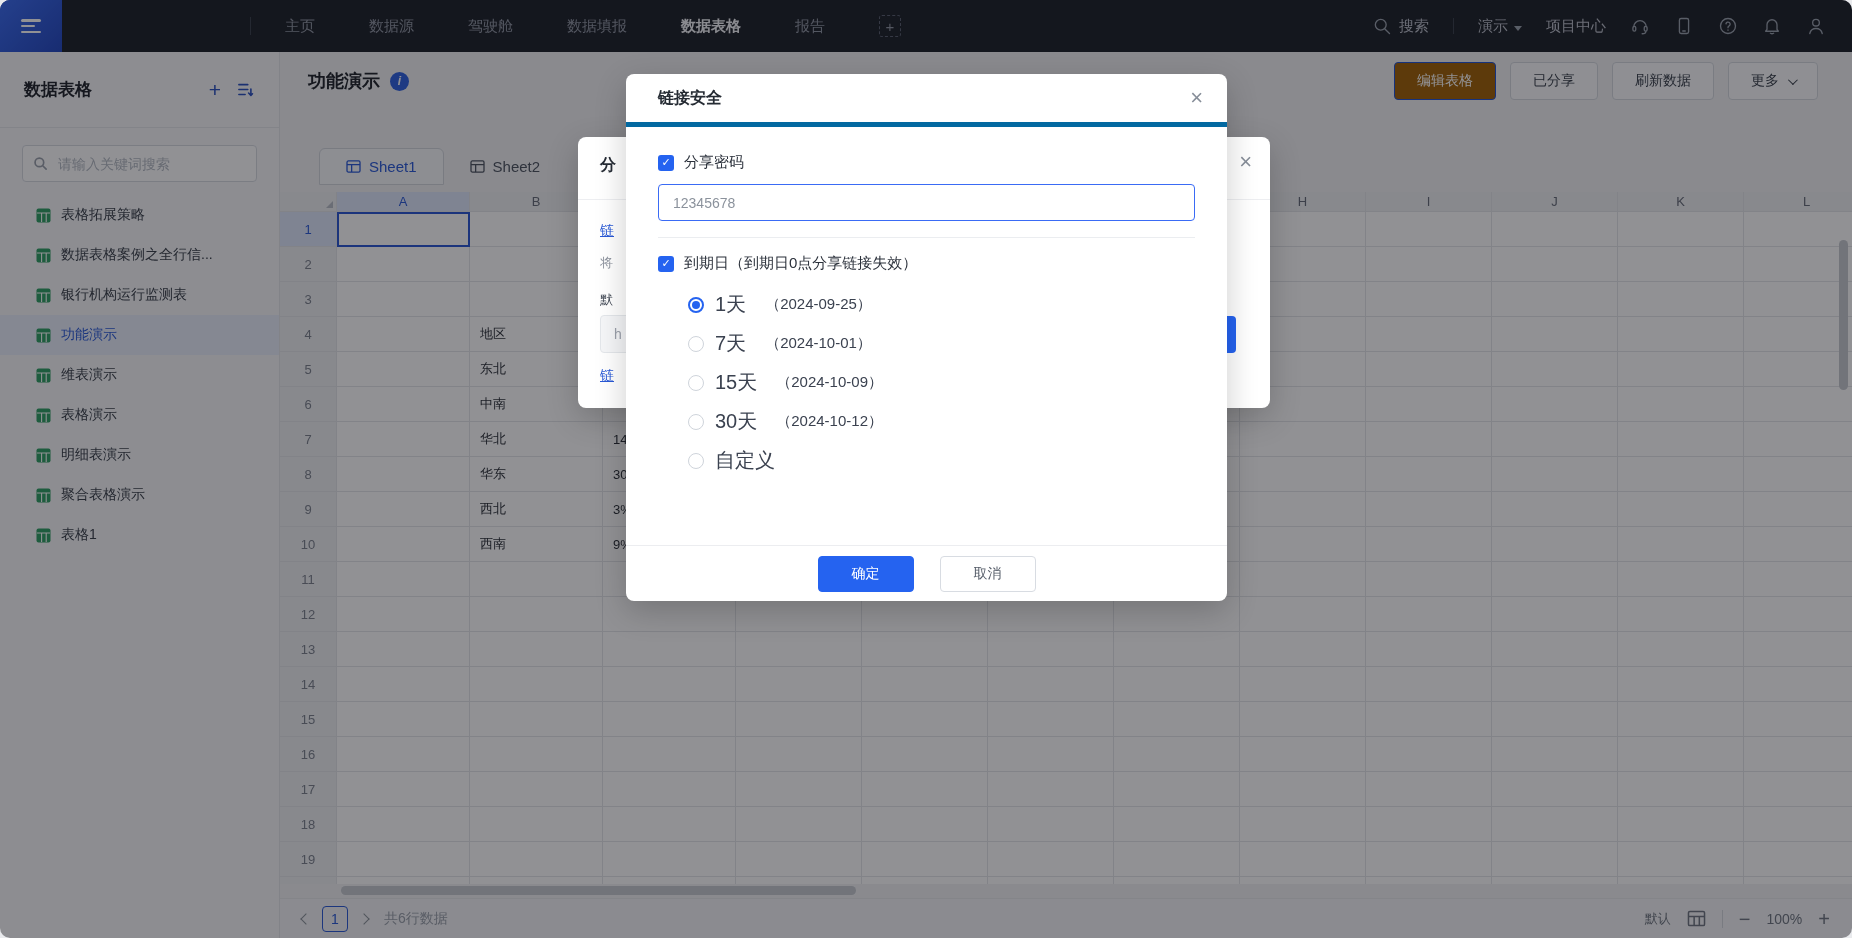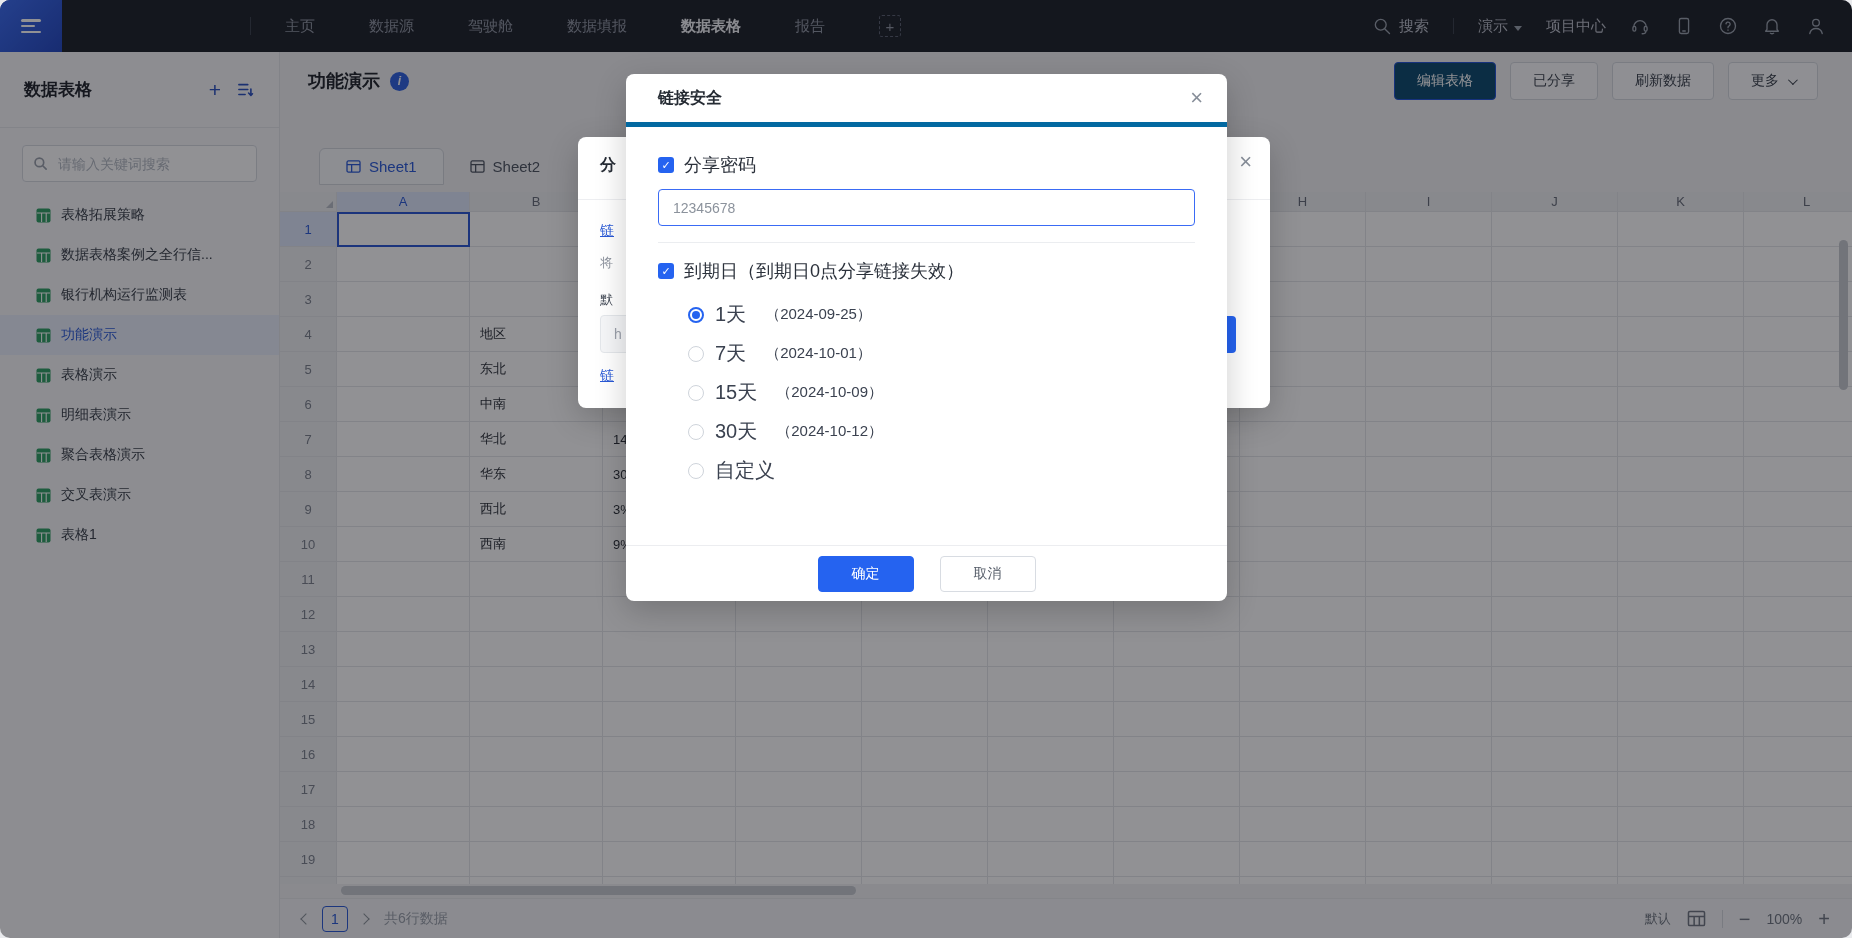--- a/index.html
+++ b/index.html
@@ -40,21 +40,21 @@
   .side-item{height:40px;display:flex;align-items:center;gap:10px;padding-left:36px;cursor:pointer;font-size:14px;color:#3a404a;white-space:nowrap;}
   .side-item.active{background:#eaeffc;color:#2a5ad7;}
   .tbl-ico{flex:0 0 auto;}
 
   .main{flex:1;display:flex;flex-direction:column;position:relative;min-width:0;}
   .toolbar{height:58px;display:flex;align-items:center;padding:0 34px 0 28px;}
   .page-title{font-size:18px;font-weight:bold;color:#20242b;}
   .info-ico{width:19px;height:19px;border-radius:50%;background:#2f62e0;color:#fff;font-size:12px;font-weight:bold;display:flex;align-items:center;justify-content:center;margin-left:10px;font-style:italic;}
   .toolbar-btns{margin-left:auto;display:flex;align-items:center;gap:14px;}
   .tb-btn{height:38px;padding:0 22px;border-radius:4px;border:1px solid #d5d9df;background:#fbfcfd;color:#383f4a;font-size:14px;display:flex;align-items:center;cursor:pointer;}
-  .tb-btn.primary{background:#0c4a6e;border-color:#2053d6;color:#fff;}
+  .tb-btn.primary{background:#a16207;border-color:#2053d6;color:#fff;}
   .chev{width:7px;height:7px;border-right:1.6px solid currentColor;border-bottom:1.6px solid currentColor;display:inline-block;transform:rotate(45deg) translateY(-2px);margin-left:9px;}
 
   .tabstrip{height:82px;display:flex;align-items:flex-end;padding:0 0 7px 39px;}
   .tab{height:37px;display:flex;align-items:center;gap:8px;padding:0 26px;font-size:15px;color:#4d5460;cursor:pointer;}
   .tab.active{background:#f7f9fc;border:1px solid #d3d7dd;border-radius:6px 6px 0 0;color:#2a5ad7;}
   .tab-ico{width:15px;height:13px;stroke:currentColor;fill:none;stroke-width:1.4;}
   .tab-div{width:1px;height:20px;background:#cdd1d8;margin-left:16px;align-self:center;}
 
   
   .gridwrap{flex:1;position:relative;overflow:hidden;background:#fff;}
@@ -100,21 +100,21 @@
   .share-copy-btn{position:absolute;left:568px;top:179px;width:90px;height:37px;background:#2563f0;border:none;border-radius:4px;}
 
   .security-modal{left:626px;top:74px;width:601px;height:527px;z-index:50;display:flex;flex-direction:column;}
   .sm-head{height:53px;border-bottom:5px solid #0369a1;display:flex;align-items:center;padding:0 24px 0 32px;flex:0 0 auto;}
   .sm-title{font-size:16px;font-weight:bold;color:#252b33;}
   .sm-close{margin-left:auto;font-size:22px;color:#878e99;cursor:pointer;}
   .sm-body{padding:26px 32px 0 32px;flex:1;}
   .cbx-row{display:flex;align-items:center;gap:10px;}
   .cbx{width:16px;height:16px;border-radius:3px;background:#2563f0;color:#fff;display:flex;align-items:center;justify-content:center;flex:0 0 auto;}
   .cbx::after{content:"✓";font-size:11px;font-weight:bold;}
-  .cbx-label{font-size:18px;color:#2b313b;}
+  .cbx-label{font-size:15px;color:#2b313b;}
   .pwd-input{margin-top:12px;width:100%;height:37px;border:1.5px solid #3a6bf5;border-radius:4px;padding:0 14px;font-size:14px;color:#8b929c;outline:none;}
   .sm-div{margin-top:16px;height:1px;background:#ebedf0;}
   .radio-list{margin:12px 0 0 30px;}
   .radio-row{height:39px;display:flex;align-items:center;gap:11px;}
   .radio{width:16px;height:16px;border-radius:50%;border:1.5px solid #cfd4db;background:#fff;display:flex;align-items:center;justify-content:center;flex:0 0 auto;}
   .radio.sel{border:2px solid #2563f0;}
   .radio.sel::after{content:"";width:8px;height:8px;border-radius:50%;background:#2563f0;}
   .r-label{font-size:20px;color:#3b4250;}
   .r-date{font-size:15px;color:#3b4250;margin-left:8px;}
   .sm-foot{border-top:1px solid #ecedf0;height:56px;display:flex;align-items:center;justify-content:center;gap:26px;flex:0 0 auto;}
@@ -233,42 +233,42 @@
               <rect x="0.5" y="0.5" width="14" height="14" rx="2" fill="#2f9e63"></rect>
               <path d="M1 5h13M5.6 5v9M10.2 5v9" stroke="#fff" stroke-width="1.1" fill="none"></path>
             </svg>
             <span class="side-label">功能演示</span>
           </div>
           <div class="side-item">
             <svg class="tbl-ico" width="15" height="15" viewBox="0 0 15 15">
               <rect x="0.5" y="0.5" width="14" height="14" rx="2" fill="#2f9e63"></rect>
               <path d="M1 5h13M5.6 5v9M10.2 5v9" stroke="#fff" stroke-width="1.1" fill="none"></path>
             </svg>
+            <span class="side-label">维表演示</span>
+          </div>
+          <div class="side-item">
+            <svg class="tbl-ico" width="15" height="15" viewBox="0 0 15 15">
+              <rect x="0.5" y="0.5" width="14" height="14" rx="2" fill="#2f9e63"></rect>
+              <path d="M1 5h13M5.6 5v9M10.2 5v9" stroke="#fff" stroke-width="1.1" fill="none"></path>
+            </svg>
             <span class="side-label">表格演示</span>
           </div>
           <div class="side-item">
             <svg class="tbl-ico" width="15" height="15" viewBox="0 0 15 15">
               <rect x="0.5" y="0.5" width="14" height="14" rx="2" fill="#2f9e63"></rect>
               <path d="M1 5h13M5.6 5v9M10.2 5v9" stroke="#fff" stroke-width="1.1" fill="none"></path>
             </svg>
             <span class="side-label">明细表演示</span>
           </div>
           <div class="side-item">
             <svg class="tbl-ico" width="15" height="15" viewBox="0 0 15 15">
               <rect x="0.5" y="0.5" width="14" height="14" rx="2" fill="#2f9e63"></rect>
               <path d="M1 5h13M5.6 5v9M10.2 5v9" stroke="#fff" stroke-width="1.1" fill="none"></path>
             </svg>
             <span class="side-label">聚合表格演示</span>
-          </div>
-          <div class="side-item">
-            <svg class="tbl-ico" width="15" height="15" viewBox="0 0 15 15">
-              <rect x="0.5" y="0.5" width="14" height="14" rx="2" fill="#2f9e63"></rect>
-              <path d="M1 5h13M5.6 5v9M10.2 5v9" stroke="#fff" stroke-width="1.1" fill="none"></path>
-            </svg>
-            <span class="side-label">交叉表演示</span>
           </div>
           <div class="side-item">
             <svg class="tbl-ico" width="15" height="15" viewBox="0 0 15 15">
               <rect x="0.5" y="0.5" width="14" height="14" rx="2" fill="#2f9e63"></rect>
               <path d="M1 5h13M5.6 5v9M10.2 5v9" stroke="#fff" stroke-width="1.1" fill="none"></path>
             </svg>
             <span class="side-label">表格1</span>
           </div>
         </div>
     </aside>

